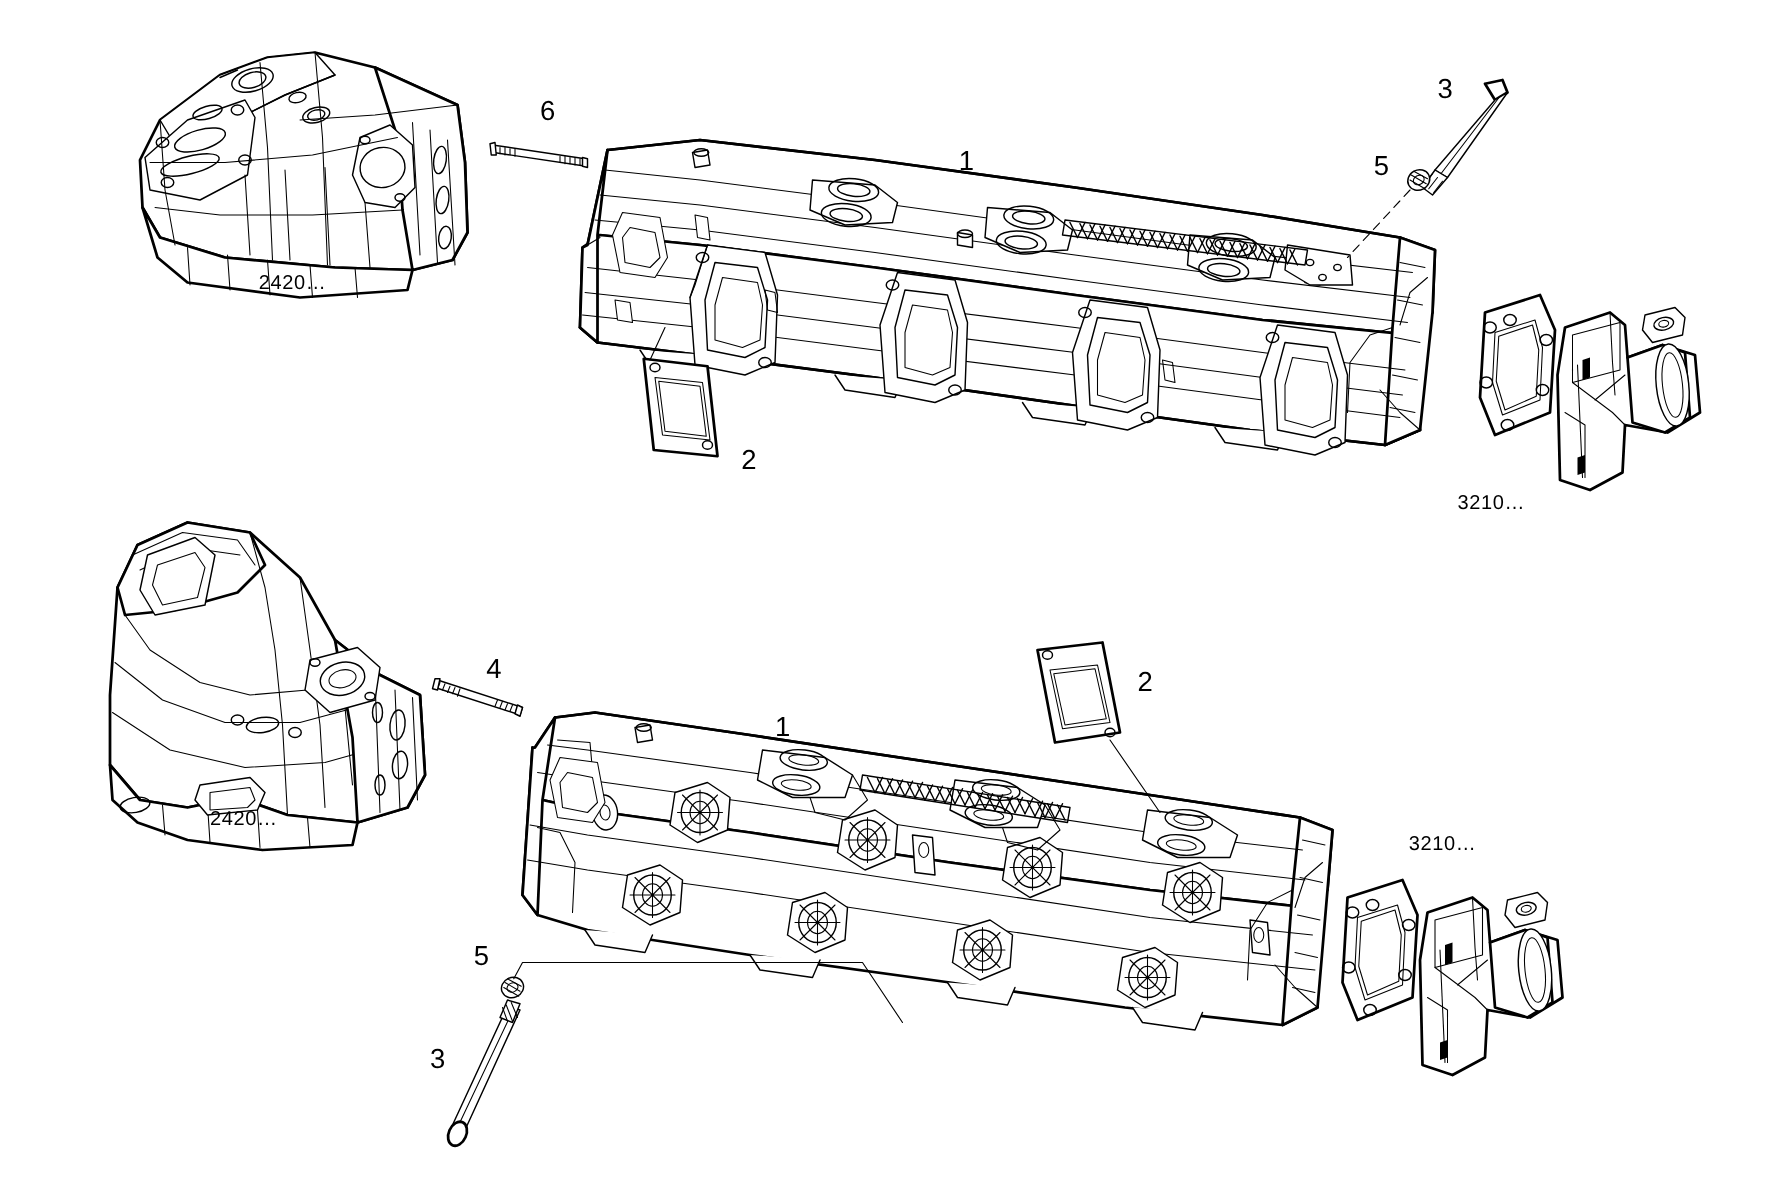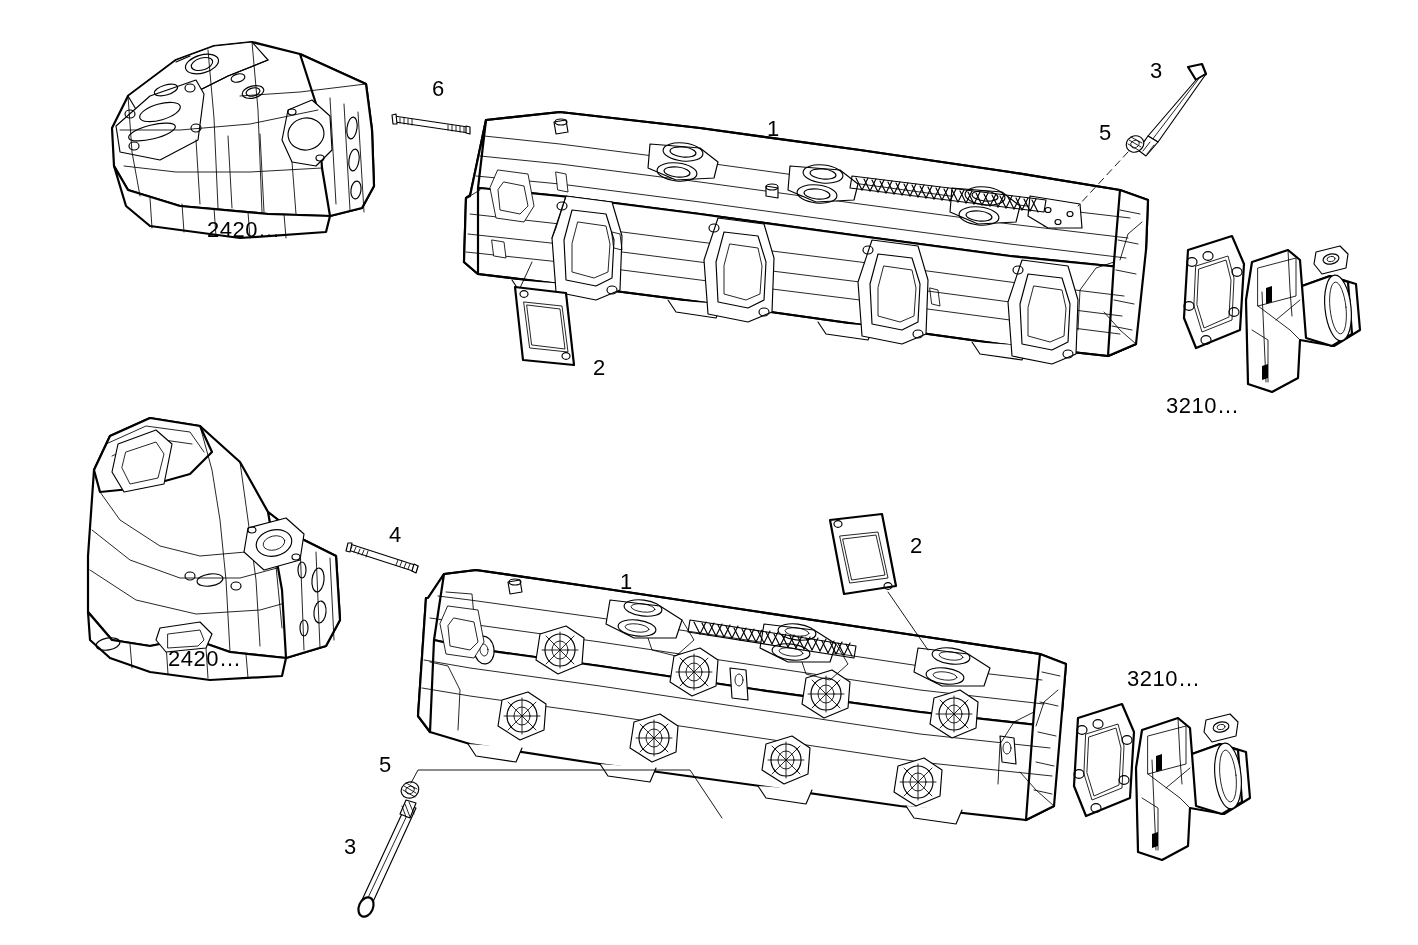--- a/index.html
+++ b/index.html
@@ -29,21 +29,21 @@
   .callout {
     position: absolute;
     color: #000000;
     font-family: "Liberation Sans", sans-serif;
     font-size: 22px;
     line-height: 1;
     white-space: nowrap;
     user-select: none;
   }
   .callout.ref {
-    font-size: 22px;
+    font-size: 16px;
     letter-spacing: 0.5px;
   }
   
   .art path, .art polyline, .art polygon, .art line, .art circle,
   .art ellipse, .art rect {
     fill: none;
     stroke: #000000;
     stroke-width: 1.15;
     stroke-linejoin: round;
     stroke-linecap: round;

